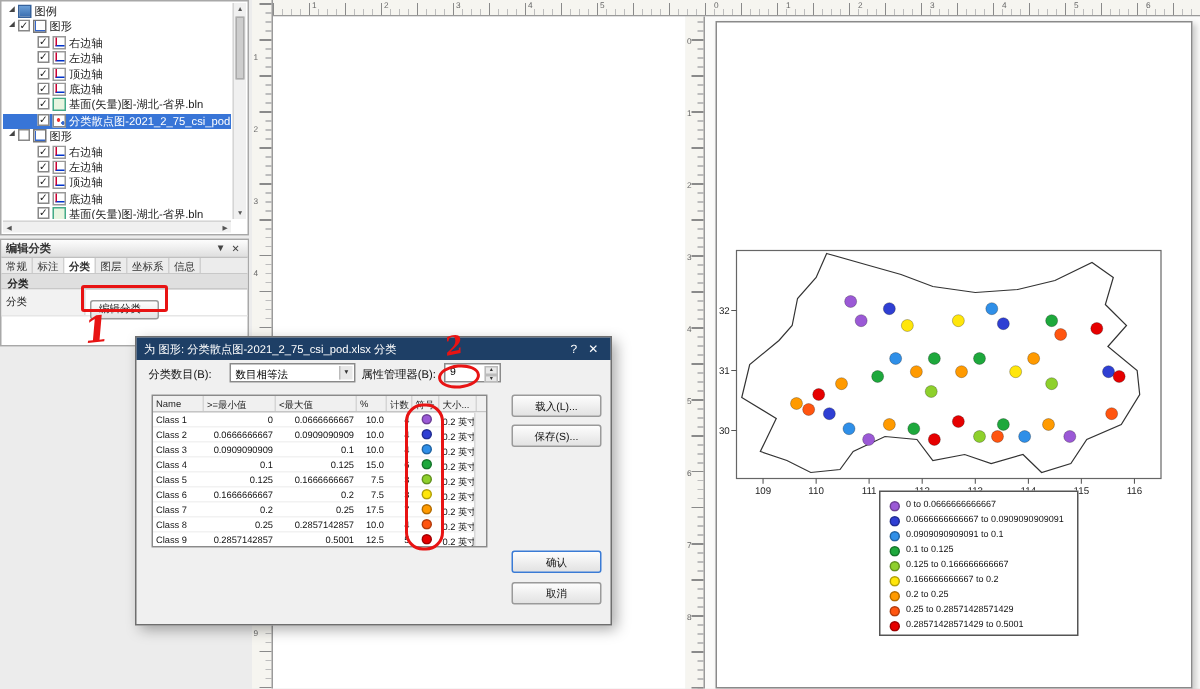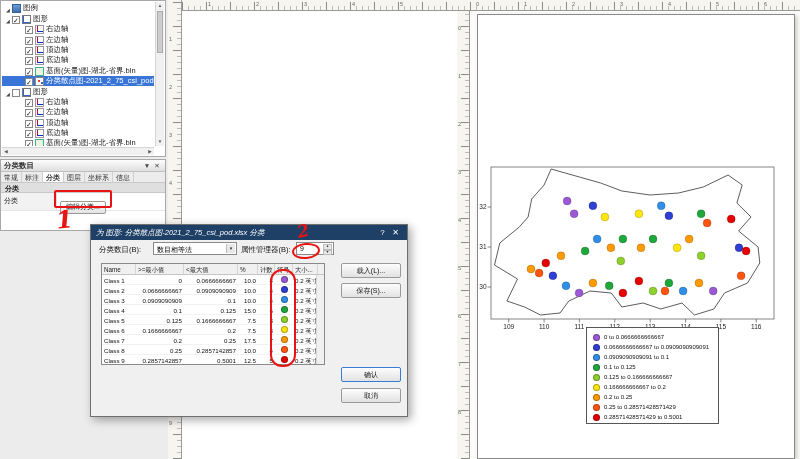--- a/index.html
+++ b/index.html
@@ -28,21 +28,21 @@
   #page{position:absolute;left:7px;top:3px;width:318px;height:445px;background:#fff;border:1px solid #8a8a8a;box-shadow:2px 2px 4px rgba(0,0,0,.2);}
   #map-svg{position:absolute;left:0;top:140px;width:318px;height:200px;}
   #legend{position:absolute;left:108px;top:312px;width:133px;height:97px;border:1px solid #555;background:#fff;padding:4px 0 0 6px;}
   .lgrow{display:flex;align-items:center;height:10px;}
   .lgdot{width:7px;height:7px;border-radius:50%;margin-right:4px;border:0.5px solid rgba(0,0,0,.3);flex:0 0 7px;}
   .lgtxt{font-size:6px;color:#111;white-space:nowrap;}
 
   
   #tree-panel{position:absolute;left:0;top:0;width:166px;height:157px;background:#fff;border:1px solid #a8a8a8;}
   #tree{position:absolute;left:1px;top:1px;right:11px;bottom:10px;overflow:hidden;padding-top:1px;}
-  .trow{height:10.4px;display:flex;align-items:flex-end;font-size:7.5px;white-space:nowrap;color:#222;overflow:hidden;}
+  .trow{height:10.4px;display:flex;align-items:flex-start;font-size:7.5px;white-space:nowrap;color:#222;overflow:hidden;}
   .trow.sel{background:#3875d7;color:#fff;}
   .texp{width:8px;font-size:5px;color:#444;flex:0 0 8px;text-align:center;}
   .trow.sel .texp{color:#fff;}
   .tcb{width:8px;height:8px;border:1px solid #888;background:#fff;font-size:7px;line-height:7px;text-align:center;color:#222;margin-right:2px;flex:0 0 8px;}
   .tic{width:9px;height:9px;margin-right:2px;flex:0 0 9px;position:relative;}
   .ic-legend{background:linear-gradient(#6a9fd8,#3c6fb0);border:1px solid #35619b;}
   .ic-graph{background:#fff;border:1px solid #777;box-shadow:inset 1px -1px 0 #36c;}
   .ic-axis{background:#fff;border:1px solid #999;}
   .ic-axis::after{content:'';position:absolute;left:1px;bottom:1px;width:5px;height:5px;border-left:1px solid #c03;border-bottom:1px solid #03c;}
   .ic-map{background:#e8f5e0;border:1px solid #4a8;}
@@ -66,21 +66,21 @@
   .pmtab.act{background:#fff;font-weight:bold;}
   #pm-section{height:10px;background:#dfdfdf;font-size:7px;font-weight:bold;color:#222;padding:1px 4px;border-bottom:1px solid #c8c8c8;}
   #pm-row{display:flex;height:18px;border-bottom:1px solid #e6e6e6;}
   #pm-row .lab{width:56px;background:#f2f2f2;border-right:1px solid #ddd;font-size:7px;padding:3px;color:#222;}
   #pm-row .val{flex:1;padding:2px 3px;}
   #edit-class-btn{font-size:7px;height:13px;padding:0 5px;background:linear-gradient(#fefefe,#e3e3e3);border:1px solid #9a9a9a;border-radius:2px;color:#222;}
 
   
   #dialog{position:absolute;left:90px;top:224px;width:318px;height:193px;background:#f0f0f0;border:1px solid #6f6f6f;box-shadow:3px 3px 9px rgba(0,0,0,.35);z-index:20;}
   #dlg-title{height:15px;background:#1e3f66;color:#fff;font-size:7.5px;display:flex;align-items:center;padding:0 5px;}
-  #dlg-title .t{flex:1;white-space:nowrap;overflow:hidden;font-style:italic;}
+  #dlg-title .t{flex:1;white-space:nowrap;overflow:hidden;}
   .dlg-btn{width:13px;text-align:center;font-size:8px;color:#fff;}
   .dlbl{position:absolute;font-size:7.5px;color:#111;top:20px;}
   #method-select{position:absolute;left:62px;top:17px;width:84px;height:13px;background:#fff;border:1px solid #8a8a8a;font-size:7px;padding:2px 11px 1px 3px;white-space:nowrap;overflow:hidden;}
   #method-select .car{position:absolute;right:1px;top:1px;bottom:1px;width:9px;background:#e8e8e8;border-left:1px solid #bbb;font-size:5px;text-align:center;line-height:9px;color:#333;padding:0;}
   #count-spin{position:absolute;left:205px;top:17px;width:38px;height:13px;background:#fff;border:1px solid #8a8a8a;font-size:7px;padding:2px 11px 1px 3px;}
   #count-spin .spin{position:absolute;right:1px;top:1px;bottom:1px;width:9px;display:flex;flex-direction:column;}
   #count-spin .spin span{flex:1;background:#e8e8e8;border:1px solid #bbb;font-size:3.5px;line-height:3.5px;text-align:center;color:#333;}
   #class-table{position:absolute;left:10px;top:38px;width:224px;height:102px;background:#fff;border:1px solid #8a8a8a;}
   #ct-head{display:grid;grid-template-columns:34px 48px 54px 20px 17px 18px 25px;height:11px;background:#f0f0f0;border-bottom:1px solid #c5c5c5;}
   .cth{font-size:6.3px;color:#222;border-right:1px solid #d5d5d5;padding:2px;overflow:hidden;white-space:nowrap;}
@@ -349,21 +349,21 @@
       <span class="dn">▼</span>
     </div>
     <div class="hsb">
       <span class="lf">◀</span>
       <span class="rt">▶</span>
     </div>
   </div>
 
   <div id="prop-panel">
     <div id="pm-title">
-      <span>分类数目</span>
+      <span>编辑分类</span>
       <span class="sp"></span>
       <span class="tbtn">▼</span>
       <span class="tbtn">✕</span>
     </div>
     <div id="pm-tabs">
         <span class="pmtab">常规</span>
         <span class="pmtab">标注</span>
         <span class="pmtab act">分类</span>
         <span class="pmtab">图层</span>
         <span class="pmtab">坐标系</span>

